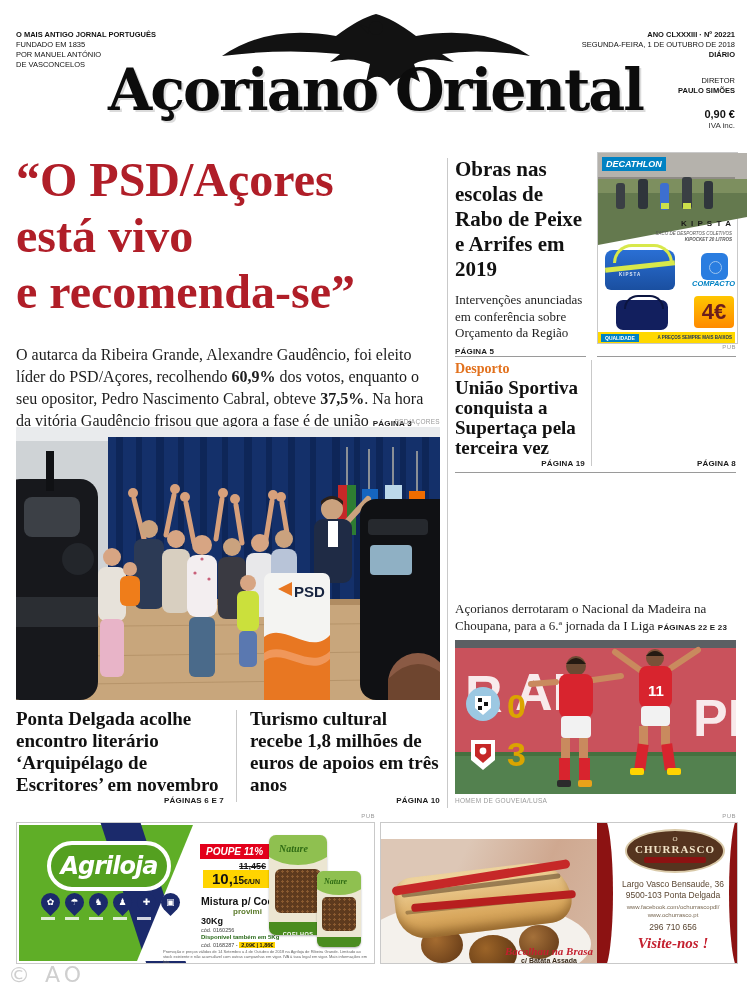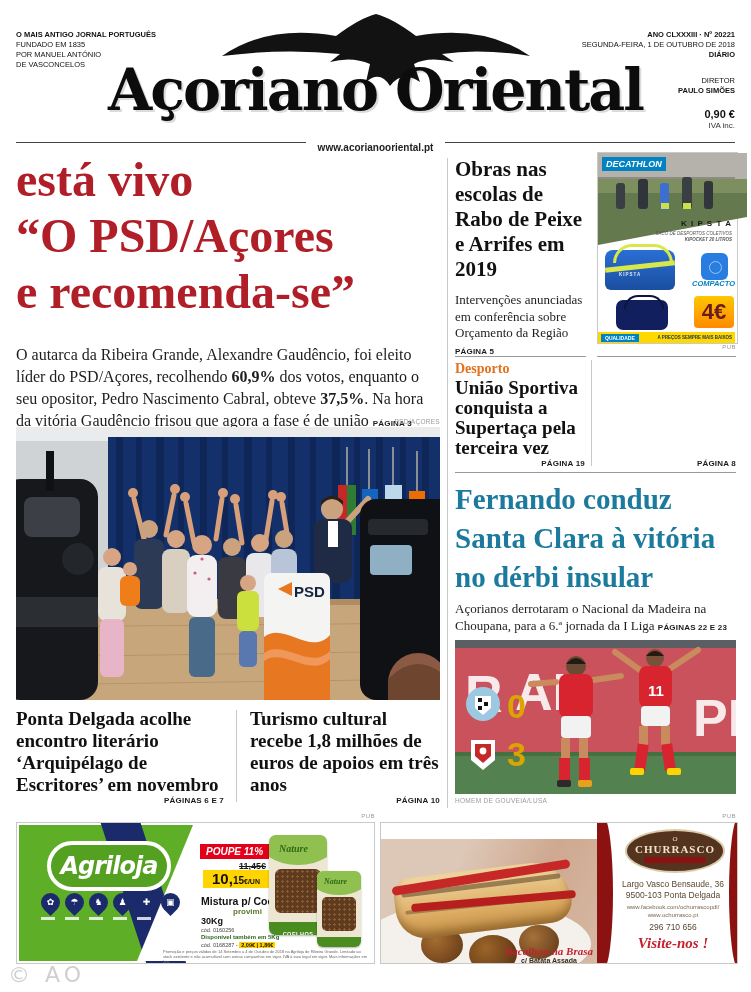--- a/index.html
+++ b/index.html
@@ -56,30 +56,26 @@
   </div>
   <div class="abs mastr" style="right:16px;top:76px;width:190px;">
     <div>DIRETOR</div>
     <div style="font-weight:bold;">PAULO SIMÕES</div>
   </div>
   <div class="abs mastr" style="right:16px;top:108px;width:190px;">
     <div style="font-weight:bold;font-size:11px;line-height:13px;">0,90 €</div>
     <div style="font-size:8px;color:#333;">IVA inc.</div>
   </div>
 
-  <div class="abs" id="urlline" style="left:16px;top:137px;width:719px;text-align:center;">
-    <div class="abs" style="left:0;top:5px;width:719px;height:1px;background:#444;"></div>
-    <span class="lbl" style="position:relative;">www.acorianooriental.pt</span>
-  </div>
 
   <div class="abs vrule" style="left:447px;top:158px;height:650px;"></div>
 
   <div class="abs" style="left:16px;top:152px;width:424px;">
+    <div class="leadline">“O PSD/Açores</div>
     <div class="leadline">está vivo</div>
-    <div class="leadline">“O PSD/Açores</div>
     <div class="leadline">e recomenda-se”</div>
   </div>
 
   <div class="abs deck" style="left:16px;top:344px;width:424px;">
     <span>O autarca da Ribeira Grande, Alexandre Gaudêncio, foi  eleito líder do PSD/Açores, recolhendo </span><b>60,9%</b><span> dos votos, enquanto o seu opositor, Pedro Nascimento Cabral, obteve </span><b>37,5%</b><span>. Na hora da vitória Gaudêncio frisou que agora a fase é de união </span><span class="pageref">PÁGINA 3</span>
   </div>
 
   <div class="abs credit" style="left:16px;top:418px;width:424px;text-align:right;">PSD/AÇORES</div>
 
   <svg class="abs" style="left:16px;top:427px;" width="424" height="273" viewBox="0 0 424 273">
@@ -265,21 +261,20 @@
   <div class="abs vrule" style="left:591px;top:360px;height:106px;"></div>
 
   <div class="abs orange-label" style="left:455px;top:361px;">Desporto</div>
   <div class="abs hl" style="left:455px;top:378px;width:132px;font-size:19px;line-height:20px;">União Sportiva conquista a Supertaça pela terceira vez</div>
   <div class="abs pageref" style="left:455px;top:459px;width:130px;text-align:right;">PÁGINA 19</div>
 
   <div class="abs pageref" style="left:597px;top:459px;width:139px;text-align:right;">PÁGINA 8</div>
 
   <div class="abs hrule" style="left:455px;top:472px;width:281px;"></div>
 
-  <div class="abs" style="left:455px;top:480px;width:281px;font-family:'Liberation Serif',serif;font-weight:bold;font-size:29px;line-height:39px;color:#1b7a9e;">Fernando conduz Santa Clara à vitória no dérbi insular</div>
   <div class="abs sm-deck" style="left:455px;top:601px;width:281px;">
     <span>Açorianos derrotaram o Nacional da Madeira na Choupana, para a 6.ª jornada da I Liga </span><span class="pageref">PÁGINAS 22 E 23</span>
   </div>
 
   <svg class="abs" style="left:455px;top:640px;" width="281" height="154" viewBox="0 0 281 154">
     <rect width="281" height="154" fill="#c9525c"></rect>
     <rect width="281" height="8" fill="#5b5f63"></rect>
     <g fill="#ffffff" opacity="0.88" font-family="Liberation Sans,sans-serif" font-weight="bold">
       <text x="10" y="72" font-size="52">R</text>
       <text x="60" y="70" font-size="52">AL</text>

